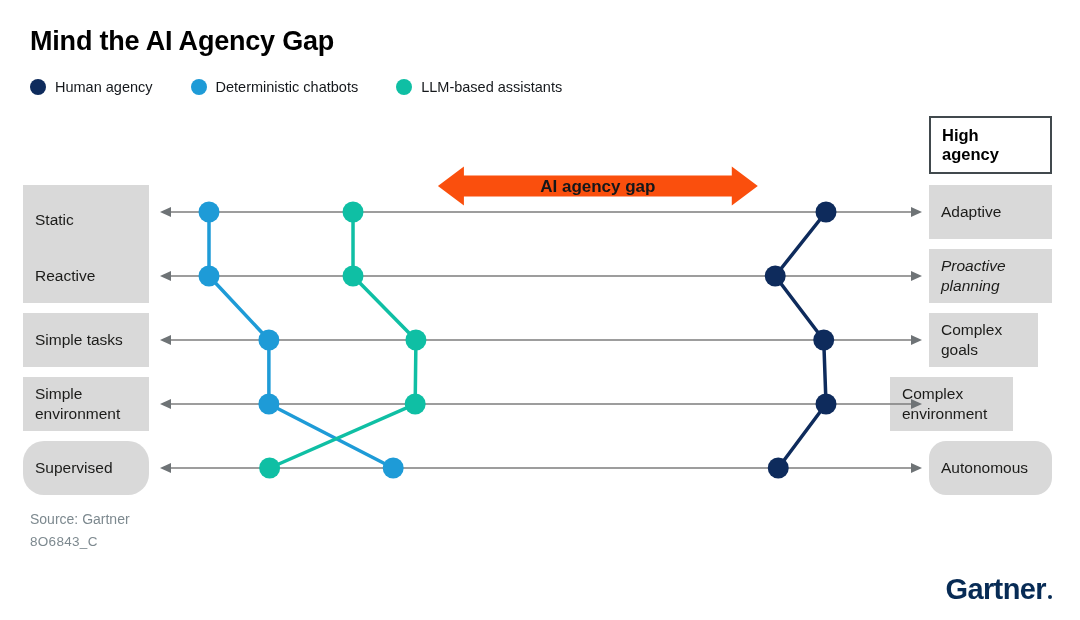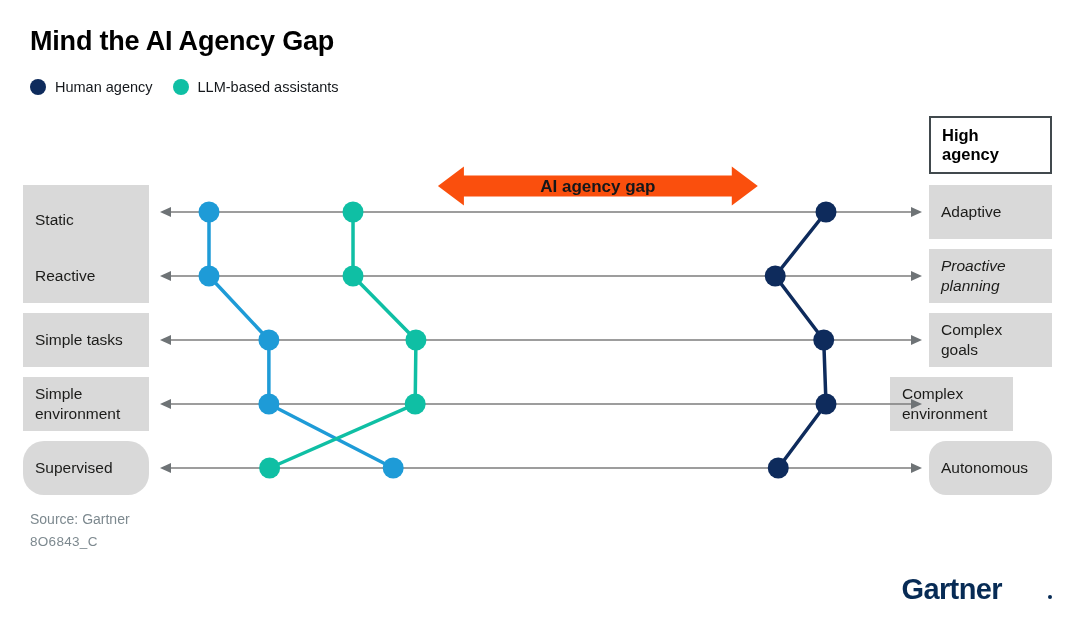--- a/index.html
+++ b/index.html
@@ -4,54 +4,58 @@
 <style>
   html,body{margin:0;padding:0;background:#ffffff;}
   .page{
     position:relative;width:1080px;height:620px;background:#ffffff;overflow:hidden;
     font-family:"Liberation Sans",sans-serif;
   }
   .title{
     position:absolute;left:30px;top:26px;font-size:27px;font-weight:bold;color:#000;
     letter-spacing:-0.2px;
   }
-  .legend{position:absolute;left:30px;top:79px;display:flex;align-items:center;gap:20px;}
+  .legend{position:absolute;left:30px;top:79px;display:flex;align-items:center;gap:38px;}
   .legend-item{display:flex;align-items:center;gap:9px;font-size:14.5px;color:#15181c;}
   .legend-dot{width:16px;height:16px;border-radius:50%;flex:0 0 auto;}
   .agency-box{
     position:absolute;top:116px;height:58px;border:2px solid #41494d;background:#fff;
     display:flex;align-items:center;padding:0 11px;font-weight:bold;font-size:16.5px;
     color:#000;box-sizing:border-box;
   }
   .agency-box.left{left:23px;width:126px;}
   .agency-box.right{left:929px;width:123px;}
   .band{
     position:absolute;background:#d9d9d9;display:flex;align-items:center;
     padding:0 12px;font-size:15.5px;color:#1c1c1a;box-sizing:border-box;line-height:1.27;
   }
   .plot-svg{position:absolute;left:0;top:0;pointer-events:none;}
   .source-line{position:absolute;left:30px;top:511px;font-size:14px;color:#7d898f;}
   .chart-id{position:absolute;left:30px;top:534px;font-size:13.5px;color:#7d898f;letter-spacing:0.3px;}
   .logo{
     position:absolute;right:28px;bottom:14px;font-size:29px;font-weight:bold;color:#072b55;
-    letter-spacing:-0.6px;display:flex;align-items:baseline;gap:44px;
+    letter-spacing:-0.6px;display:flex;align-items:baseline;
   }
   .logo-dot{display:inline-block;width:4px;height:4px;background:#072b55;border-radius:50%;margin-left:2px;}
 </style>
 </head>
 <body>
 
 <div class="page">
 
   <div class="title">Mind the AI Agency Gap</div>
 
   <div class="legend" id="legend">
       <div class="legend-item">
         <span class="legend-dot" style="background: rgb(14, 43, 92);"></span>
         <span>Human agency</span>
+      </div>
+      <div class="legend-item">
+        <span class="legend-dot" style="background: rgb(30, 155, 215);"></span>
+        <span>Deterministic chatbots</span>
       </div>
       <div class="legend-item">
         <span class="legend-dot" style="background: rgb(15, 191, 164);"></span>
         <span>LLM-based assistants</span>
       </div>
     </div>
 
   <div class="agency-box right">
     <span>High agency</span>
   </div>
@@ -59,21 +63,21 @@
   <div id="left-bands">
       <div class="band" style="top: 185px; left: 23px; width: 126px; height: 70px;">Static</div>
       <div class="band" style="top: 249px; left: 23px; width: 126px; height: 54px;">Reactive</div>
       <div class="band" style="top: 313px; left: 23px; width: 126px; height: 54px;">Simple tasks</div>
       <div class="band" style="top: 377px; left: 23px; width: 126px; height: 54px;">Simple environment</div>
       <div class="band" style="top: 441px; left: 23px; width: 126px; height: 54px; border-radius: 21px;">Supervised</div>
     </div>
   <div id="right-bands">
       <div class="band" style="top: 185px; left: 929px; width: 123px; height: 54px;">Adaptive</div>
       <div class="band" style="top: 249px; left: 929px; width: 123px; height: 54px; font-style: italic;">Proactive planning</div>
-      <div class="band" style="top: 313px; left: 929px; width: 123px; height: 54px;">Complex goals</div>
+      <div class="band" style="top: 313px; left: 929px; width: 109px; height: 54px;">Complex goals</div>
       <div class="band" style="top: 377px; left: 890px; width: 123px; height: 54px;">Complex environment</div>
       <div class="band" style="top: 441px; left: 929px; width: 123px; height: 54px; border-radius: 17px;">Autonomous</div>
     </div>
 
   <svg class="plot-svg" id="plot" width="1080" height="620" viewBox="0 0 1080 620">
       <g>
         <line x1="169" y1="212" x2="913" y2="212" stroke="#7d7d7d" stroke-width="1.6"></line>
         <polygon points="160,212 171,207 171,217" fill="#6e7376"></polygon>
         <polygon points="922,212 911,207 911,217" fill="#6e7376"></polygon>
         <line x1="169" y1="276" x2="913" y2="276" stroke="#7d7d7d" stroke-width="1.6"></line>

